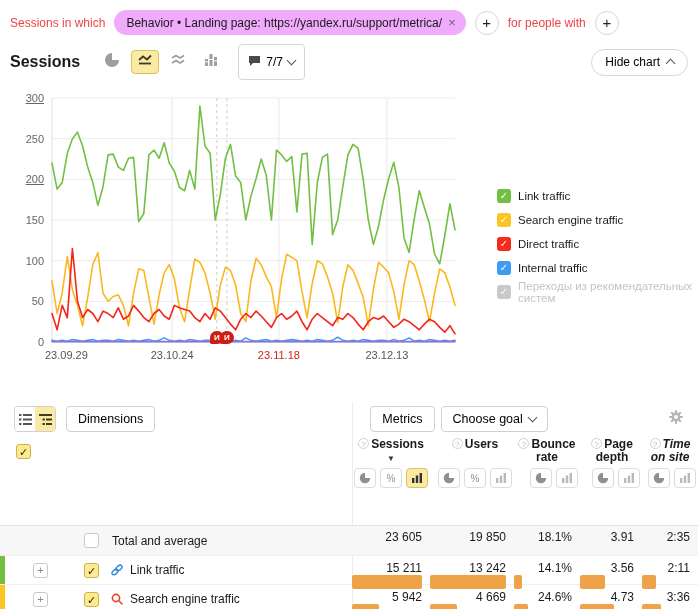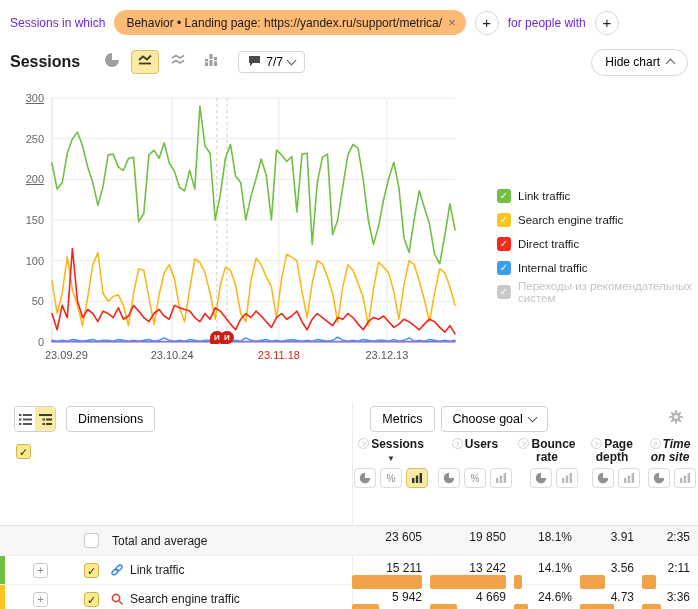--- a/index.html
+++ b/index.html
@@ -1,35 +1,35 @@
 <!DOCTYPE html>
 <html><head>
 <meta charset="utf-8">
 <style>
   * { margin:0; padding:0; box-sizing:border-box; }
   html,body { width:698px; height:609px; overflow:hidden; background:#fff;
     font-family:"Liberation Sans", sans-serif; color:#1a1a1a; }
-  .muted { color:#6d28d9;text-align:center; }
+  .muted { color:#ef4444;text-align:center; }
 
   
   .filter-bar { display:flex; align-items:center; gap:9px; padding:9px 0 0 10px; height:36px; font-size:12px; }
-  .chip { display:inline-flex; align-items:center; gap:6px; background:#fdba74; border-radius:14px;
+  .chip { display:inline-flex; align-items:center; gap:6px; background:#f0abfc; border-radius:14px;
     padding:5px 10px 5px 12px; font-size:12px; color:#1a1a1a; }
   .chip .x { color:#6b6b6b; font-size:13px; cursor:pointer; }
   .plus-btn { width:24px; height:24px; border:1px solid #d6d6d6; border-radius:50%; background:#fff;
     font-size:15px; line-height:21px; text-align:center; color:#222; cursor:pointer; }
 
   
   .chart-header { display:flex; align-items:center; margin:12px 10px 0 10px; height:28px; }
   .chart-title { font-size:16px; font-weight:bold; margin-right:18px; }
   .ctype { width:28px; height:24px; border:1px solid transparent; border-radius:4px; background:transparent;
     display:flex; align-items:center; justify-content:center; margin-right:5px; cursor:pointer; }
   .ctype.selected { background:#fbe9a6; border-color:#dcc25f; }
   .seg-btn { display:inline-flex; align-items:center; gap:5px; border:1px solid #d6d6d6; border-radius:4px;
-    height:22px; padding:0 9px; margin-left:8px; font-size:12px; background:#fff; cursor:pointer; }
+    height:36px; padding:0 9px; margin-left:8px; font-size:12px; background:#fff; cursor:pointer; }
   .chev { width:7px; height:7px; border-right:1.5px solid #555; border-bottom:1.5px solid #555;
     transform:rotate(45deg); margin-top:-3px; }
   .chev.up { transform:rotate(-135deg); margin-top:3px; }
   .hide-chart { margin-left:auto; display:inline-flex; align-items:center; gap:7px; border:1px solid #d6d6d6;
     border-radius:15px; height:27px; padding:0 13px; font-size:12px; background:#fff; cursor:pointer; }
 
   
   .chart-wrap { position:relative; height:281px; margin-top:9px; }
   .chart-wrap svg.plot { position:absolute; left:0; top:0; }
   .y-tick { position:absolute; width:32px; left:12px; text-align:right; font-size:11px; color:#666; }

